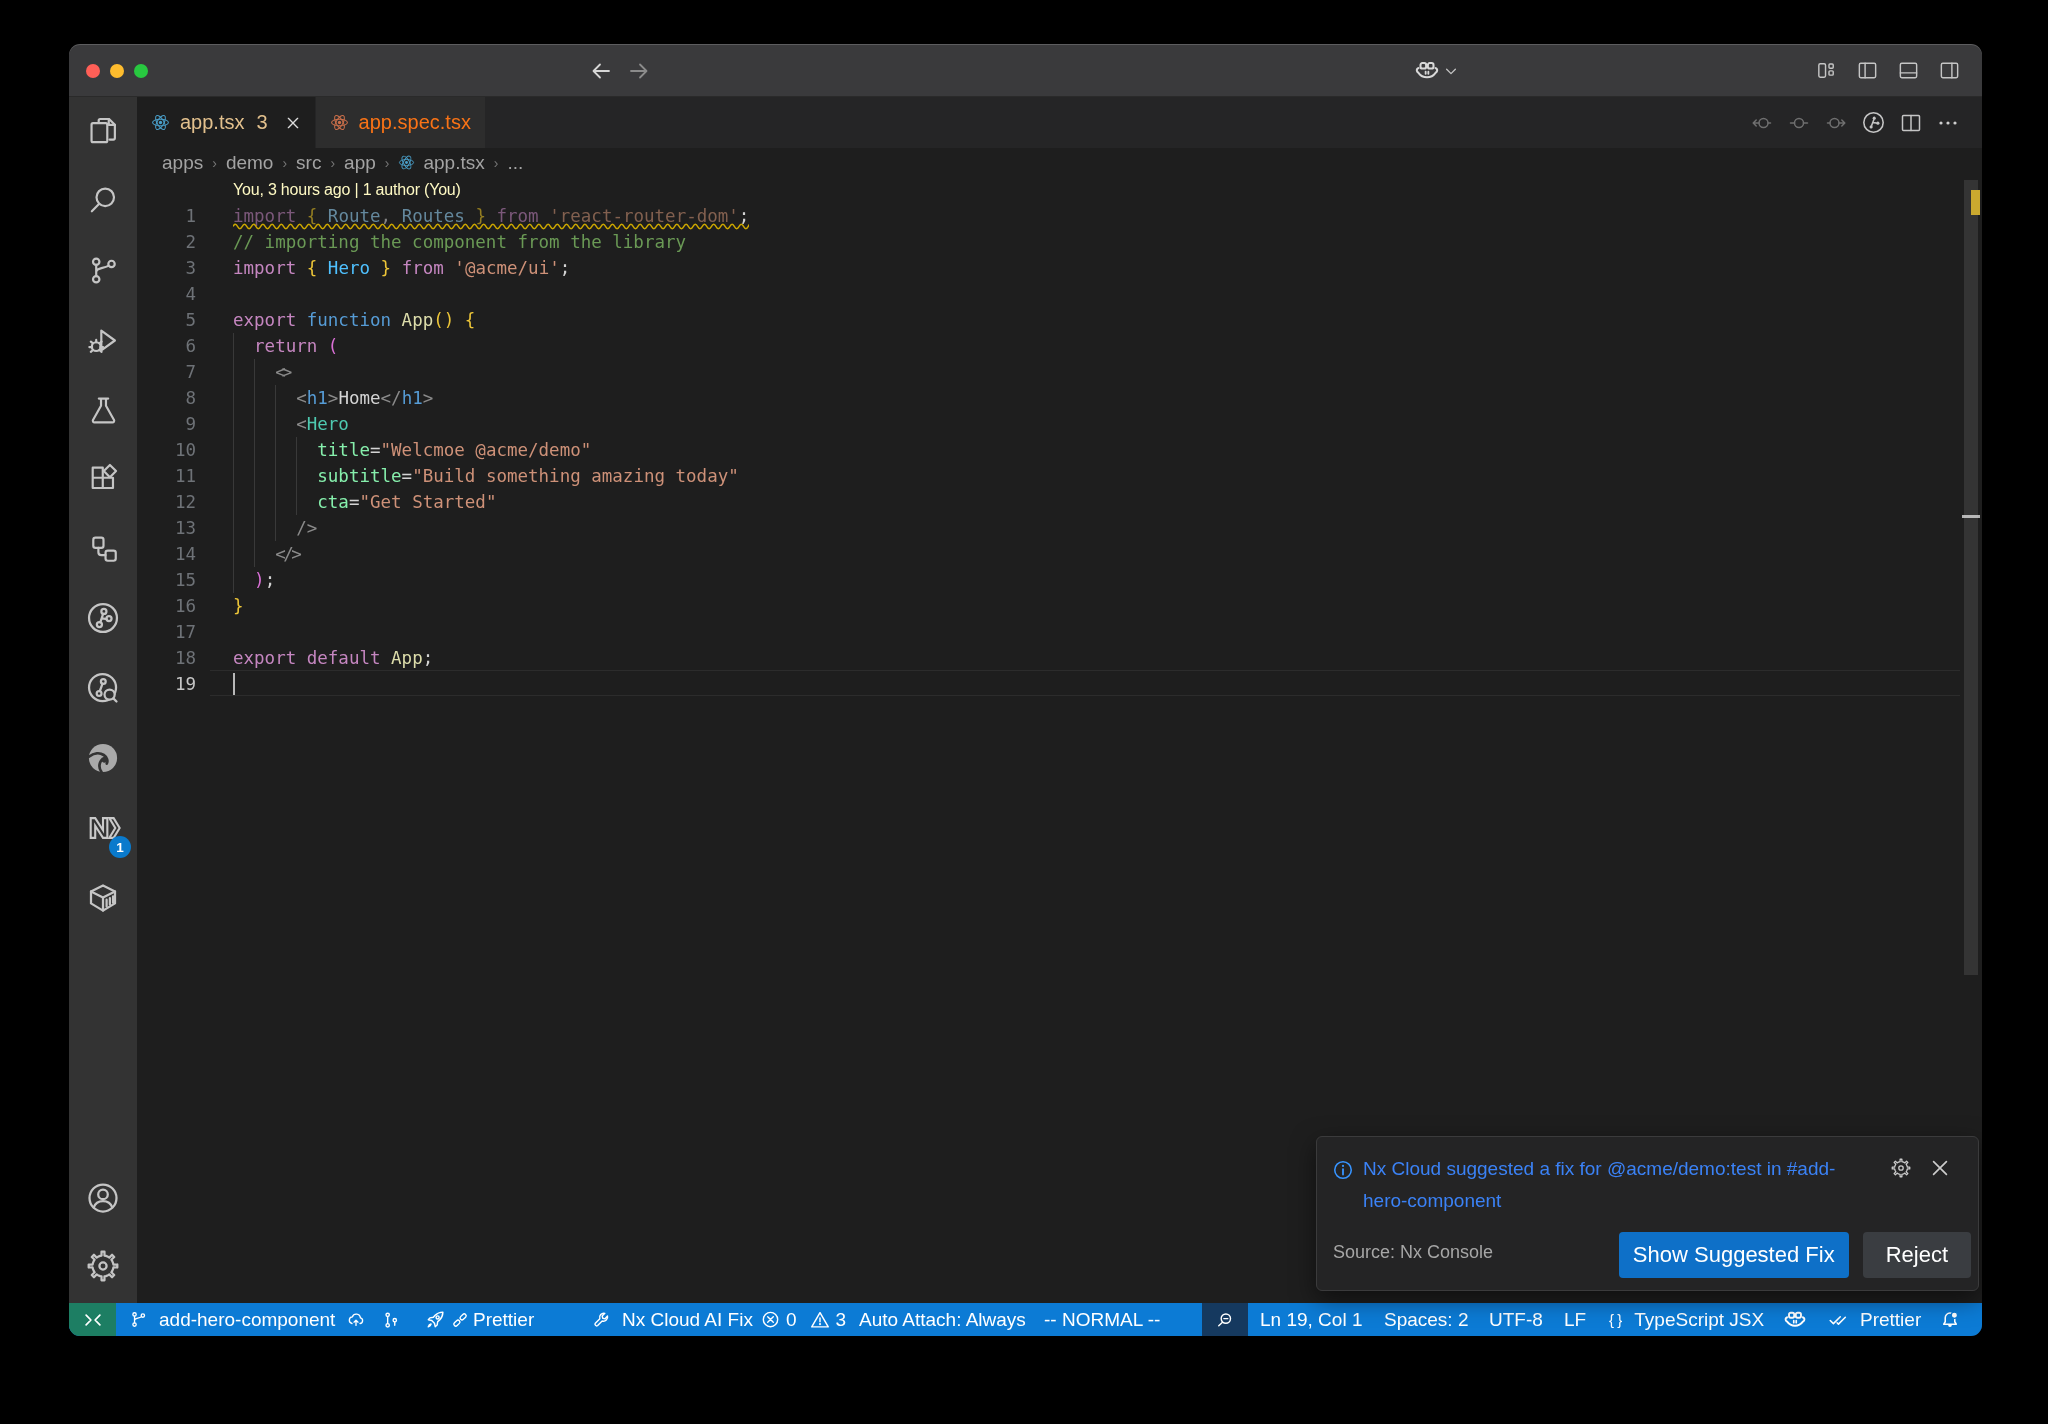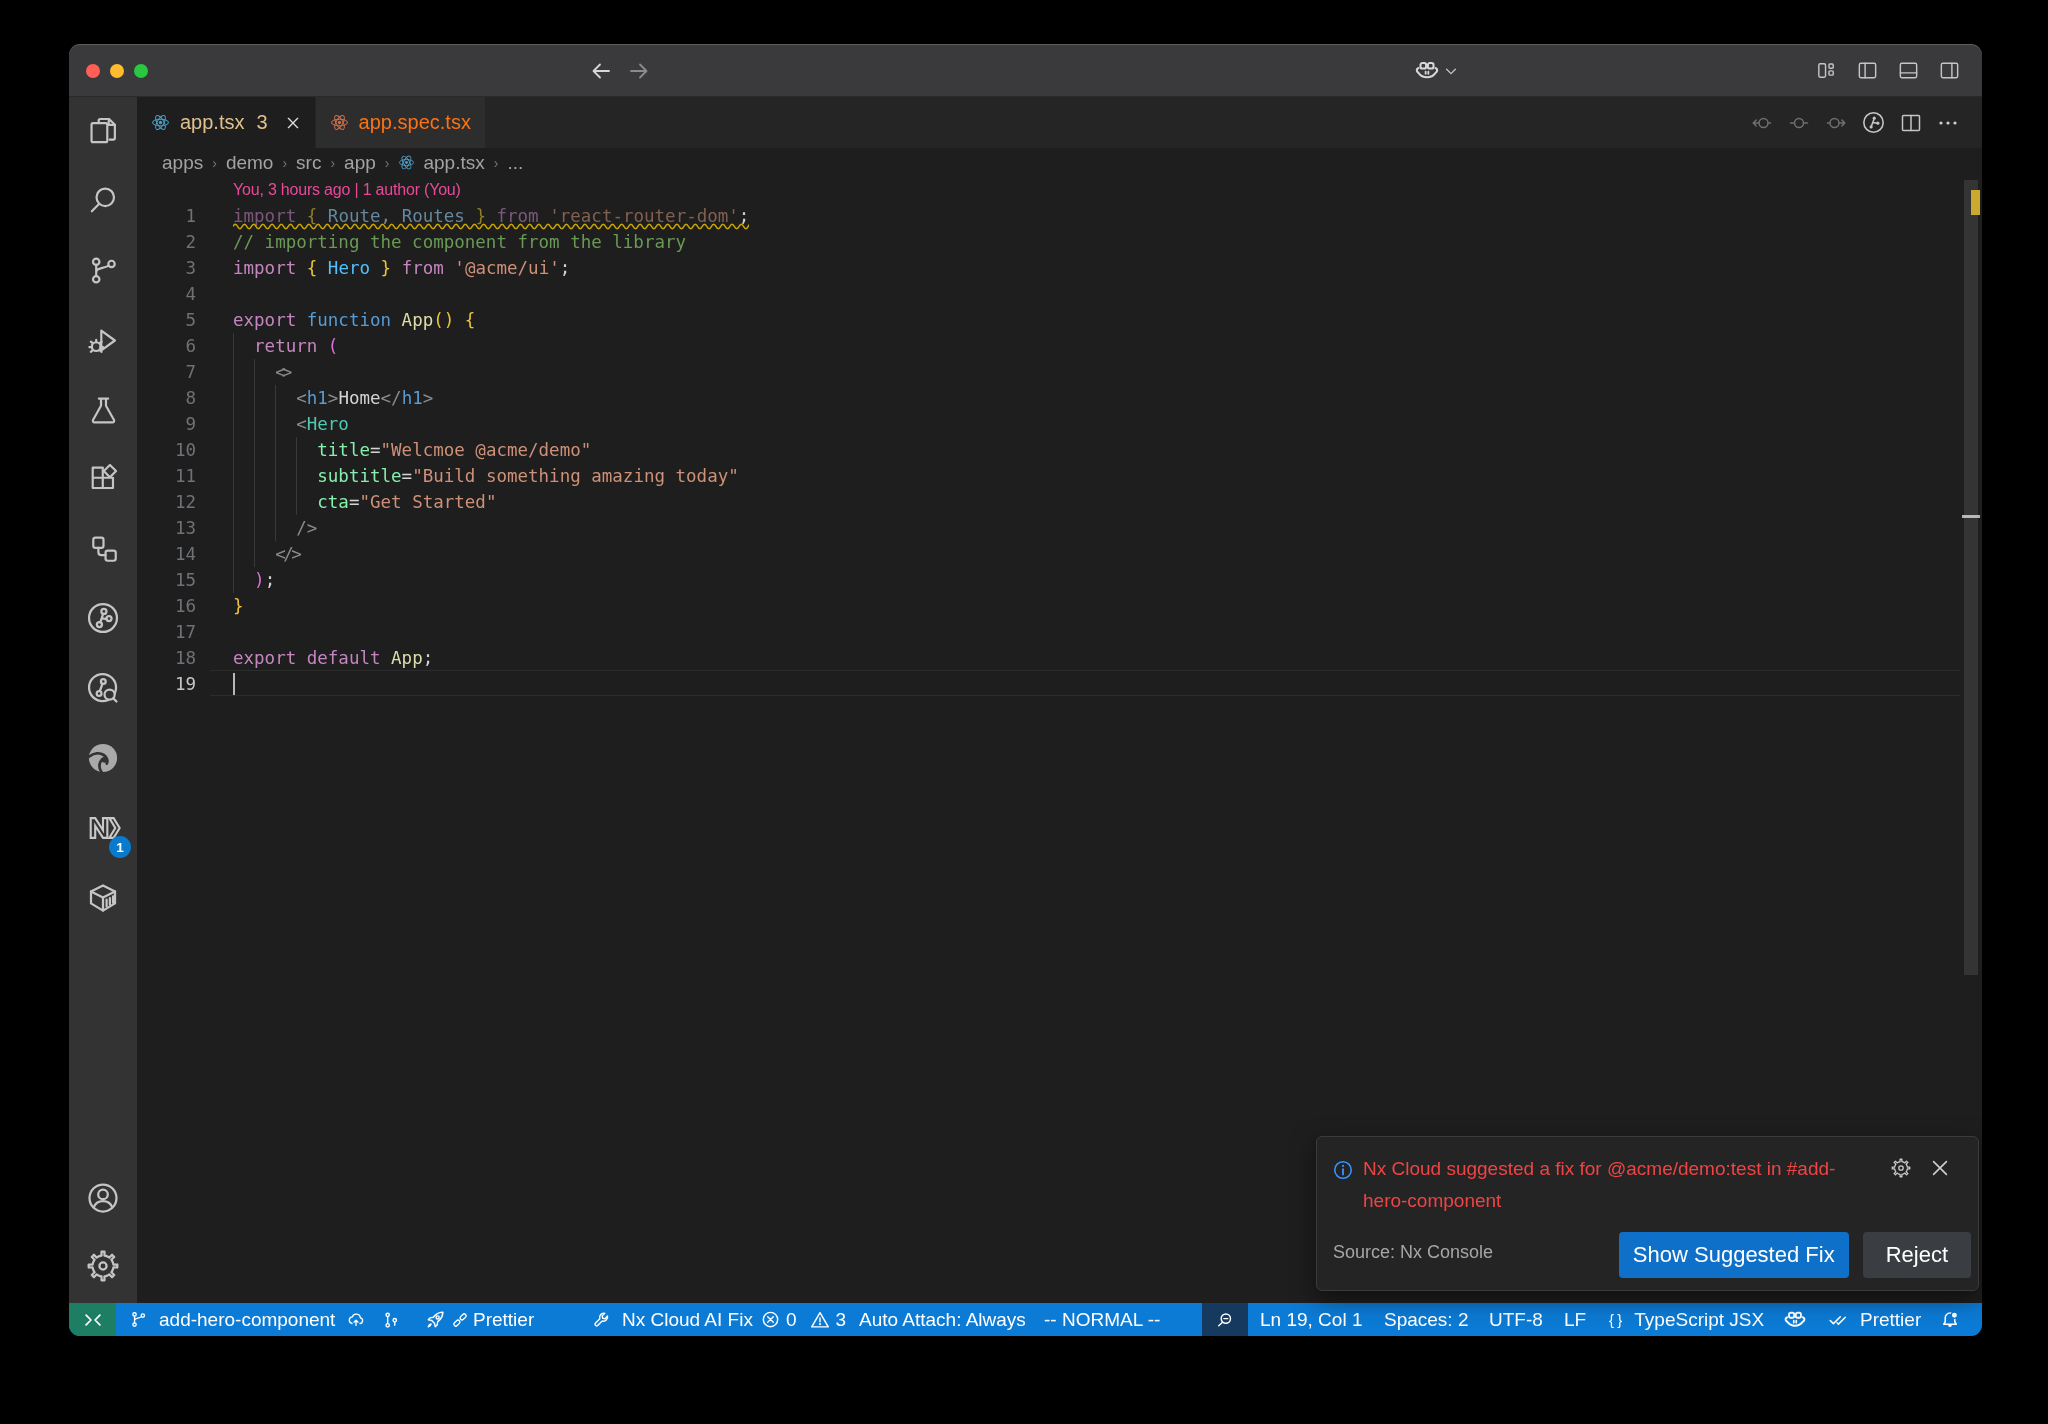--- a/index.html
+++ b/index.html
@@ -48,21 +48,21 @@
   .tab.inactive .lbl { color:#f97316; }
   .tabactions { margin-left:auto; display:flex; align-items:center; gap:13px; padding-right:22px; }
 
   .breadcrumbs { position:absolute; left:0; top:51px; right:0; height:29px;
     display:flex; align-items:center; padding-left:25px; font-size:19px; color:#a3a3a3; gap:8px; }
   .bc-sep { color:#767676; font-size:14px; padding:0 1px; }
 
   
   .editor { position:absolute; left:0; top:80px; right:0; bottom:0; overflow:hidden; }
   .blame { position:absolute; left:96px; top:0; height:26px; line-height:26px;
-    color:#ec4899; font-size:16px; letter-spacing:-0.2px; }
+    color:#fef9c3; font-size:16px; letter-spacing:-0.2px; }
   .codeline { position:absolute; left:0; right:0; height:26px; line-height:26px;
     font-family:"DejaVu Sans Mono", monospace; font-size:17.5px; white-space:pre; }
   .codeline .num { position:absolute; left:0; width:59px; text-align:right; color:#6e7277; }
   .codeline.cur .num { color:#c6c6c6; }
   .codeline .code { position:absolute; left:96px; }
   .guide { position:absolute; top:0; width:1px; height:26px; background:#393939; }
   .curline { position:absolute; left:73px; right:22px; height:26px;
     border-top:1px solid #2c2c2c; border-bottom:1px solid #2c2c2c; }
   .cursor { position:absolute; width:2px; height:22px; background:#b8b8b8; }
   .squiggle { position:absolute; height:8px; }
@@ -90,21 +90,21 @@
     justify-content:center; flex:none; }
   .sb-item { position:absolute; top:0; height:33px; display:flex; align-items:center; gap:11px; white-space:nowrap; }
   
   
   .sb-zoom { position:absolute; top:0; width:46px; height:33px; background:#15395f; display:flex; align-items:center; justify-content:center; }
 
   
   .toast { position:absolute; left:1247px; top:1092px; width:663px; height:155px;
     background:#242425; border:1px solid #3b3b3c; border-radius:6px;
     box-shadow:0 8px 24px rgba(0,0,0,.5); z-index:50; }
-  .toast .msg { position:absolute; left:46px; top:16px; width:505px; color:#ef4444;
+  .toast .msg { position:absolute; left:46px; top:16px; width:505px; color:#3b82f6;
     font-size:19px; line-height:32px; }
   .toast .srcline { position:absolute; left:16px; top:105px; color:#a6a6a6; font-size:18px; }
   .toast .actions { position:absolute; right:7px; top:95px; display:flex; gap:14px; }
   .btn { height:46px; display:flex; align-items:center; padding:0 14px; font-size:22px;
     color:#fff; border-radius:4px; }
   .btn.primary { background:#0e70c8; }
   .btn.secondary { background:#3a3d41; }
   .toast .topicons { position:absolute; right:27px; top:20px; display:flex; gap:17px; }
 
   svg { display:block; }

